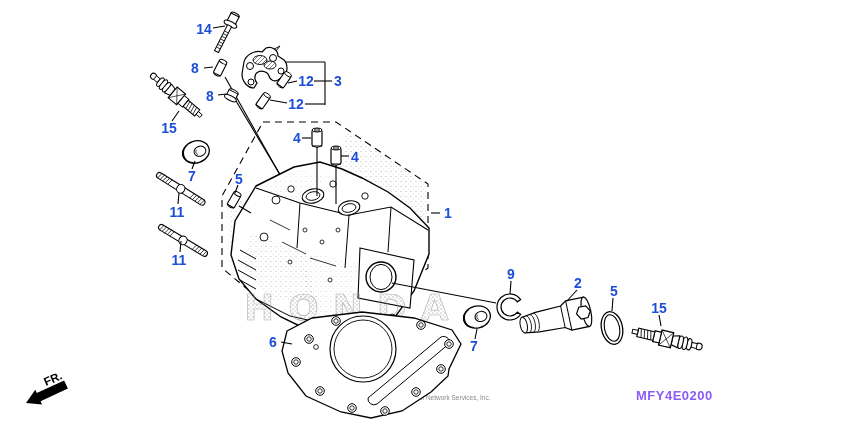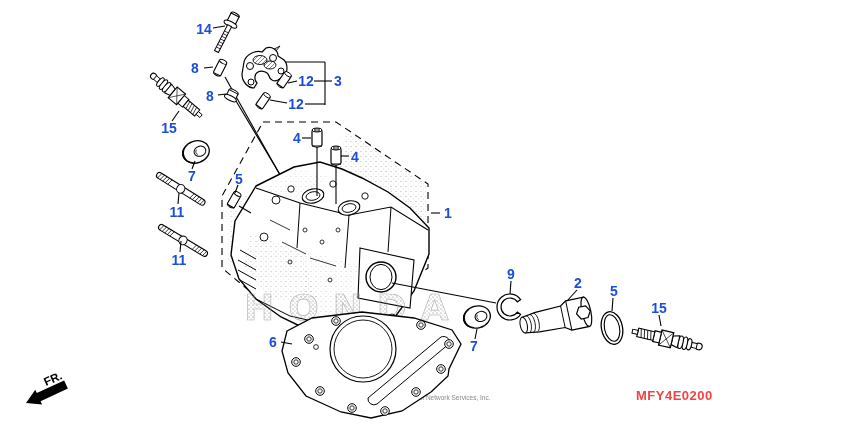--- a/index.html
+++ b/index.html
@@ -3,21 +3,21 @@
 <meta charset="utf-8">
 <style>
   html,body{margin:0;padding:0;background:#fff;}
   .stage{position:relative;width:850px;height:424px;background:#ffffff;overflow:hidden;
          font-family:"Liberation Sans",sans-serif;}
   .stage svg{position:absolute;left:0;top:0;}
   .plabel{position:absolute;transform:translate(-50%,-50%);
           font:700 14px "Liberation Sans",sans-serif;color:#1d4ed8;line-height:1;
           cursor:pointer;user-select:none;}
   .code{position:absolute;left:636px;top:388px;
-        font:700 13px "Liberation Sans",sans-serif;color:#ef4444;letter-spacing:.5px;}
+        font:700 13px "Liberation Sans",sans-serif;color:#8b5cf6;letter-spacing:.5px;}
 </style>
 </head>
 <body>
 
 <div class="stage">
 
 <svg width="850" height="424" viewBox="0 0 850 424">
   <defs>
     <pattern id="speck" width="4" height="4" patternUnits="userSpaceOnUse">
       <circle cx="1" cy="1" r="0.6" fill="#555"></circle>

